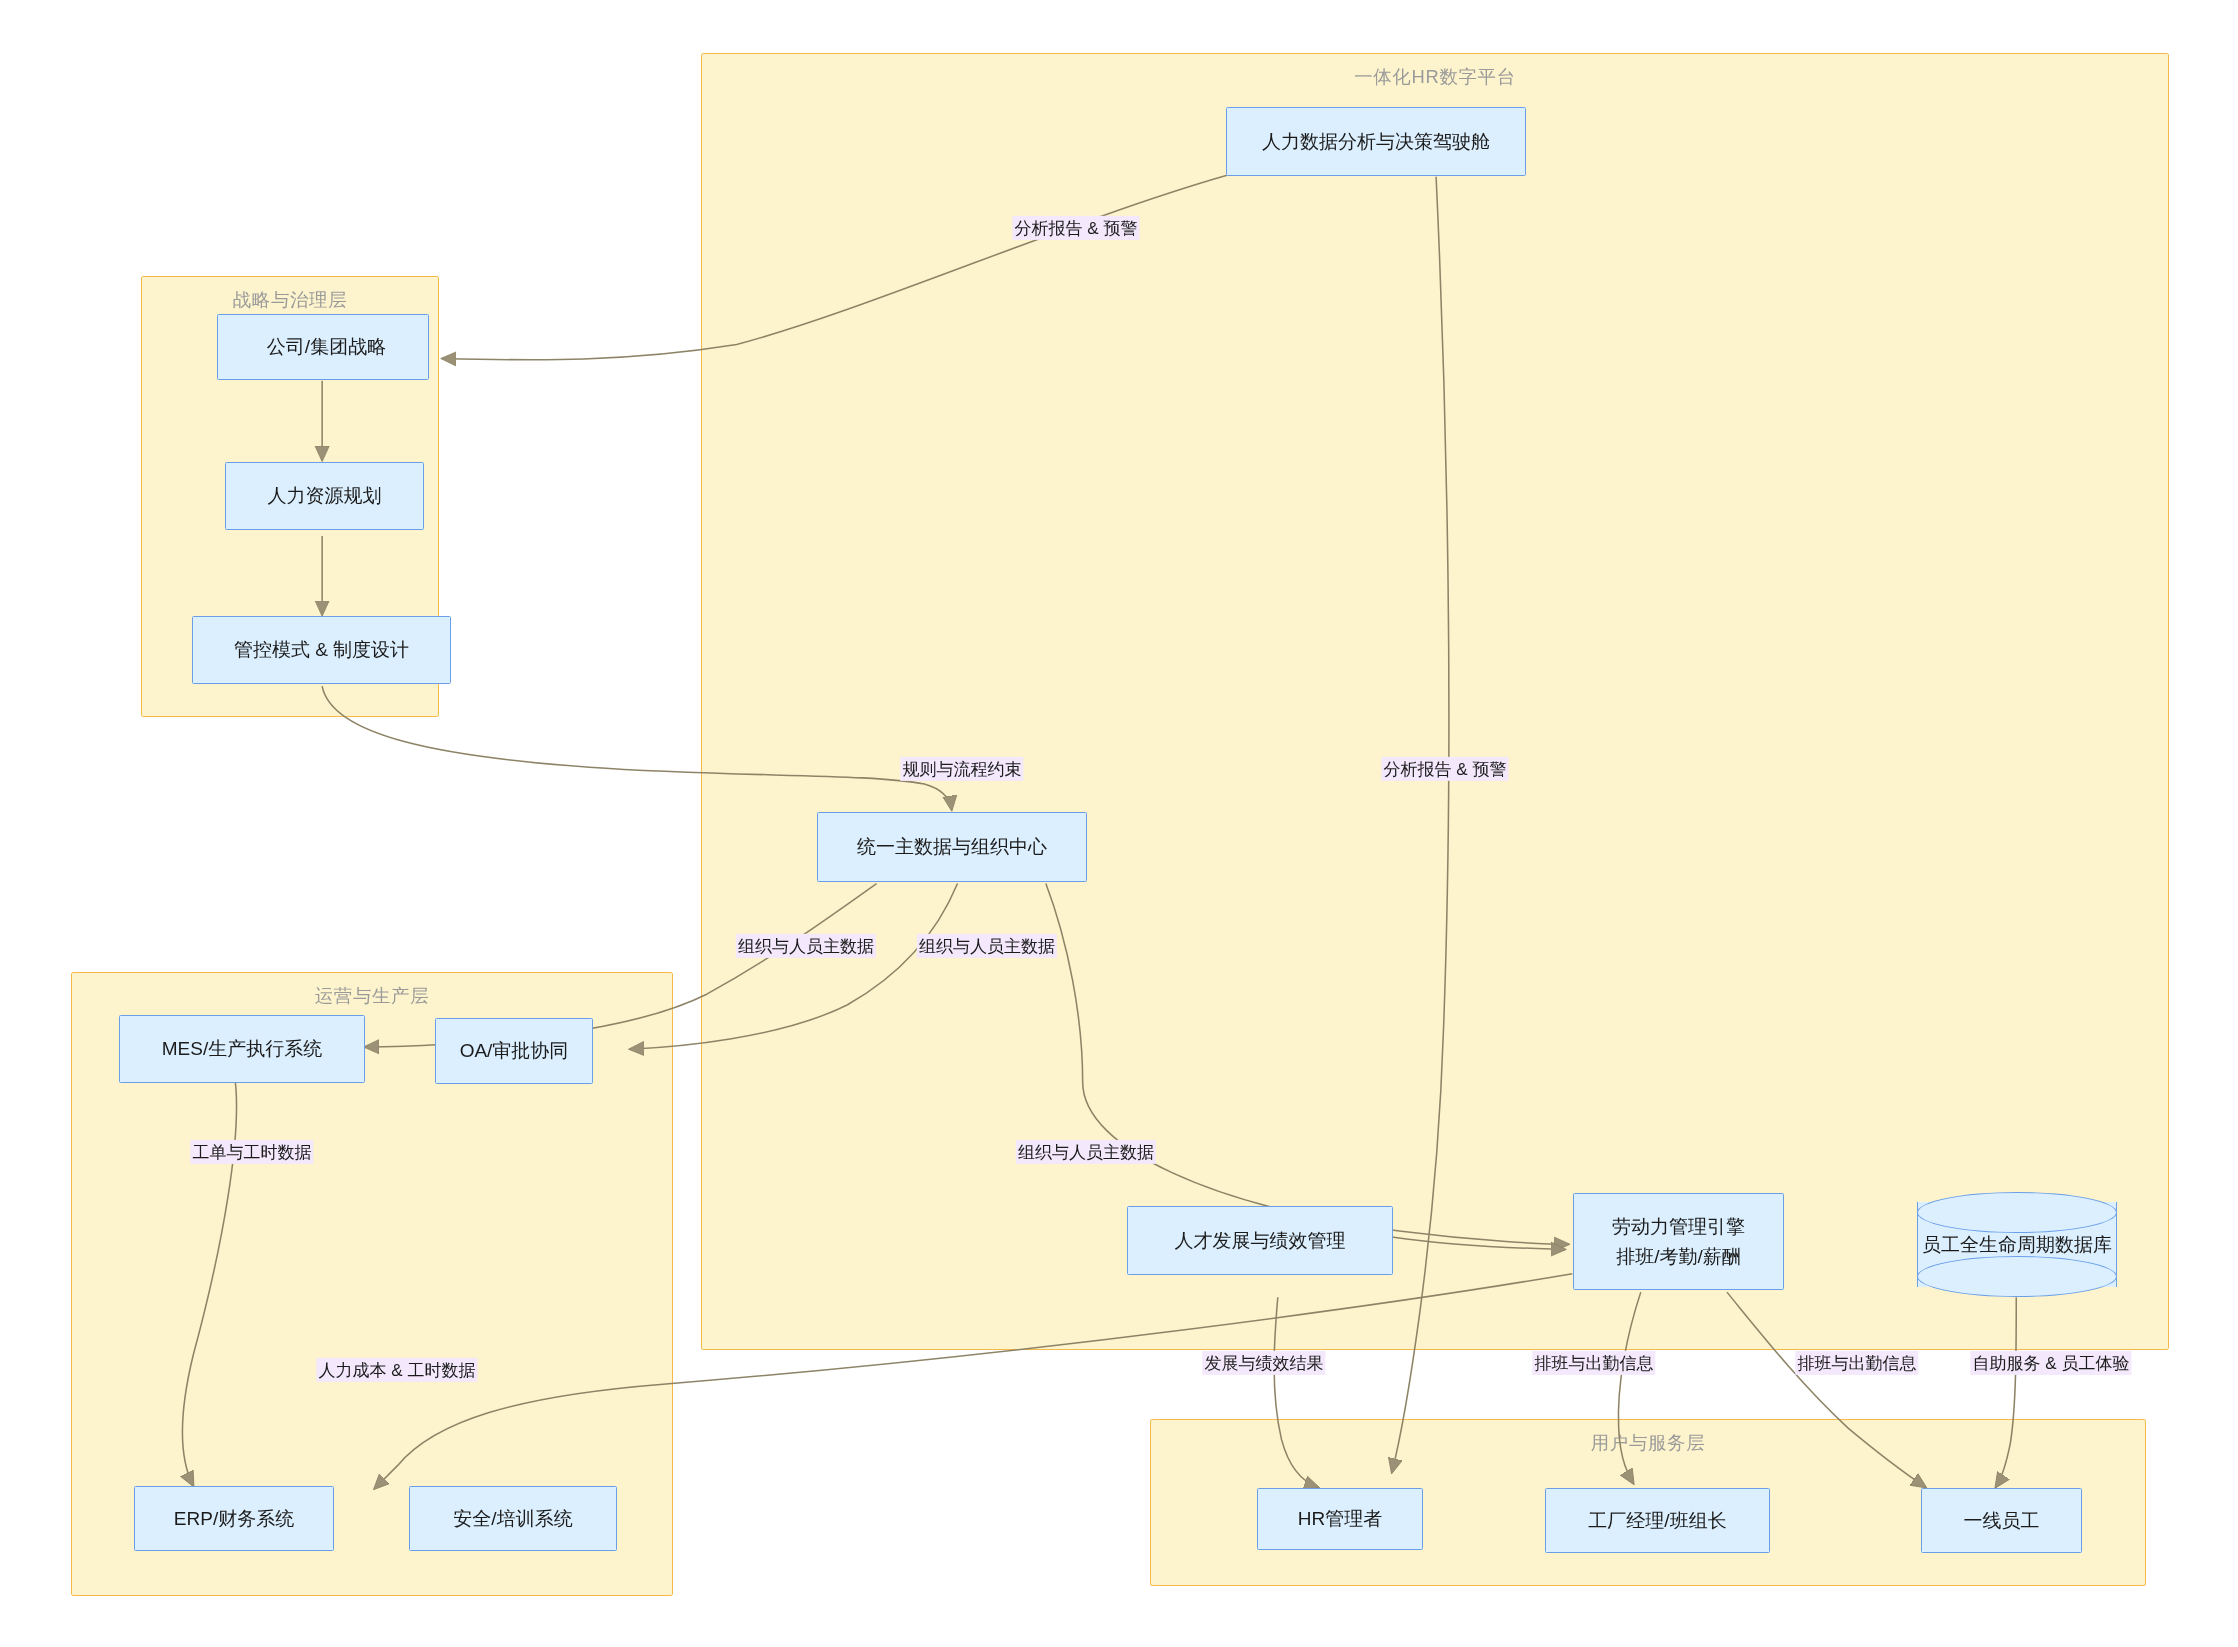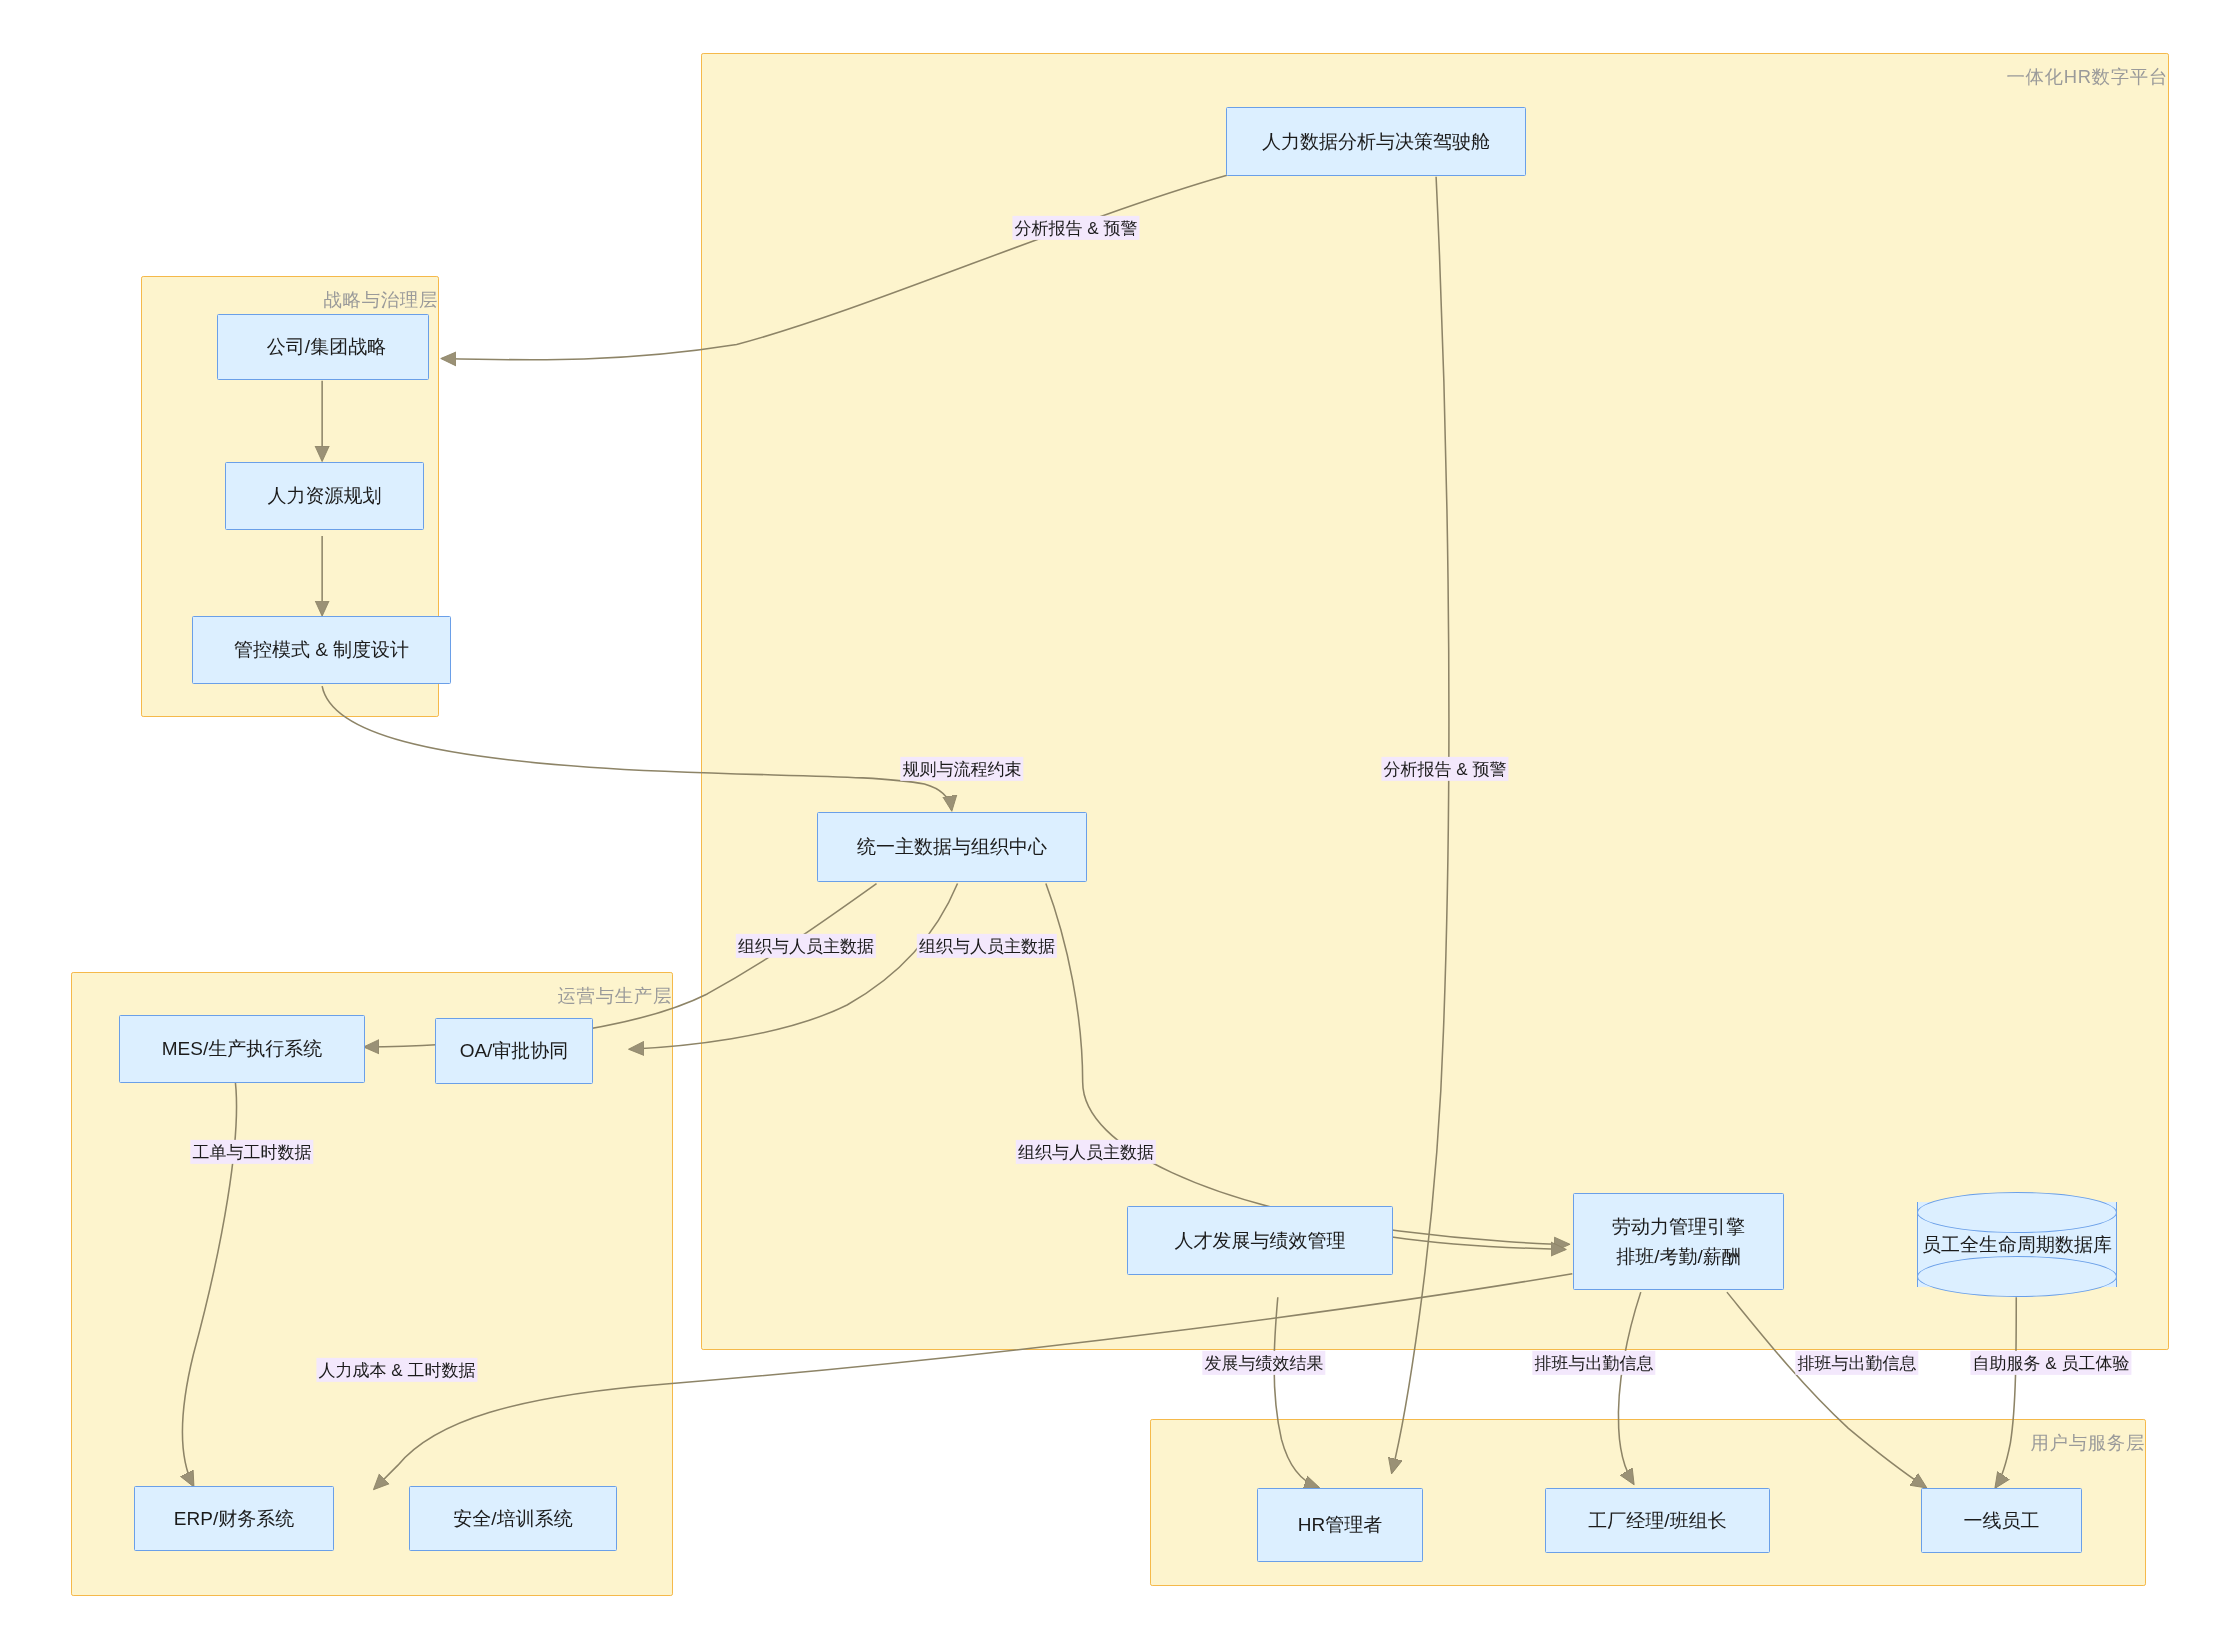--- a/index.html
+++ b/index.html
@@ -11,21 +11,21 @@
     position:absolute;
     background:#fdf4cd;
     border:1.5px solid #f5b94a;
     border-radius:2.2px;
     box-sizing:border-box;
   }
   .cluster-title{
     position:absolute;
     left:0;right:0;
     top:10.3px;
-    text-align:right;
+    text-align:center;
     font-size:18.4px;
     color:#9a9a9a;
     letter-spacing:0.7px;
   }
 
   .node{
     position:absolute;
     background:#dcefff;
     border:1.5px solid #6a9fe8;
     box-sizing:border-box;
@@ -189,21 +189,21 @@
     <span>人才发展与绩效管理</span>
   </div>
 
   <div class="cyl" style="left:1917px;top:1192px;width:200px;height:105px;">
     <div class="cyl-body"></div>
     <div class="cyl-bottom"></div>
     <div class="cyl-top"></div>
     <div class="cyl-label">员工全生命周期数据库</div>
   </div>
 
-  <div class="node" style="left:1257px;top:1488px;width:166px;height:74px;">
+  <div class="node" style="left:1257px;top:1488px;width:166px;height:62px;">
     <span>HR管理者</span>
   </div>
 
   <div class="node" style="left:1545px;top:1488px;width:225px;height:65px;">
     <span>工厂经理/班组长</span>
   </div>
 
   <div class="node" style="left:1921px;top:1488px;width:161px;height:65px;">
     <span>一线员工</span>
   </div>

